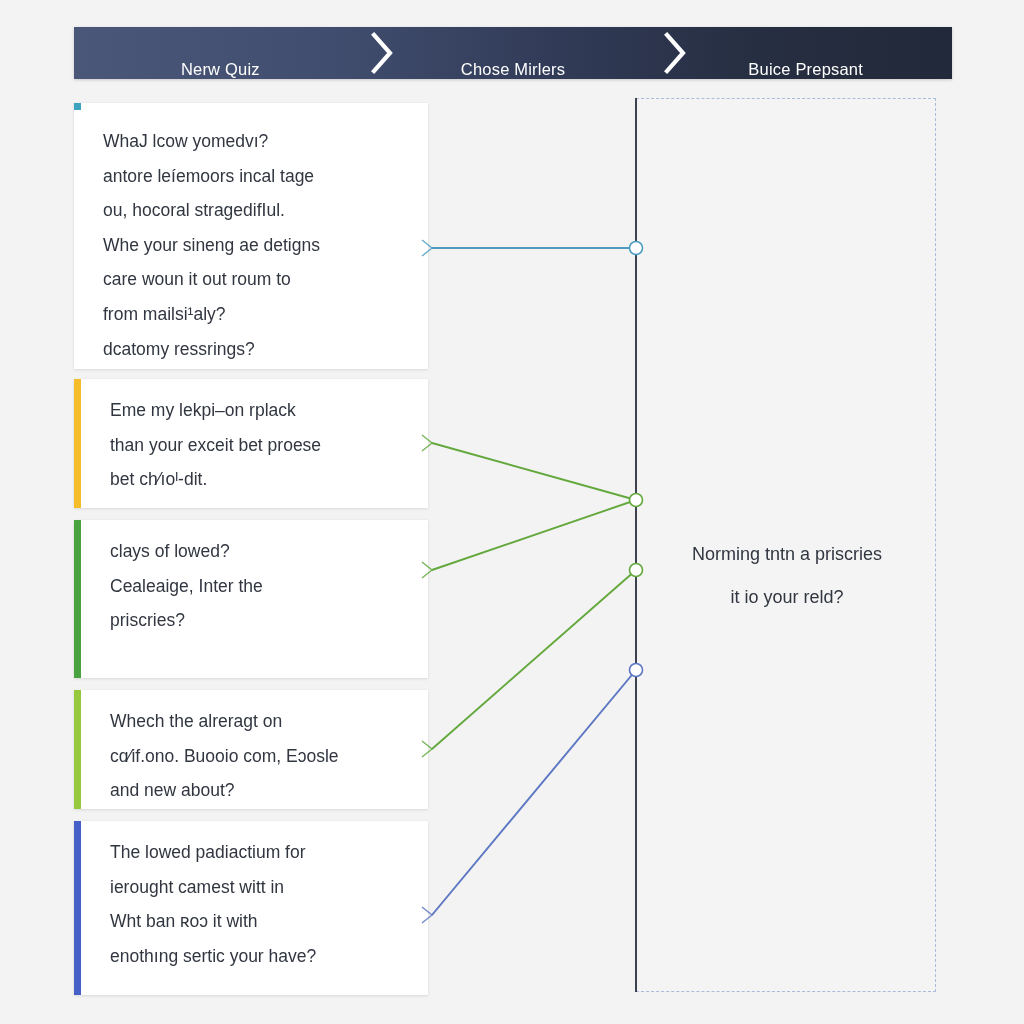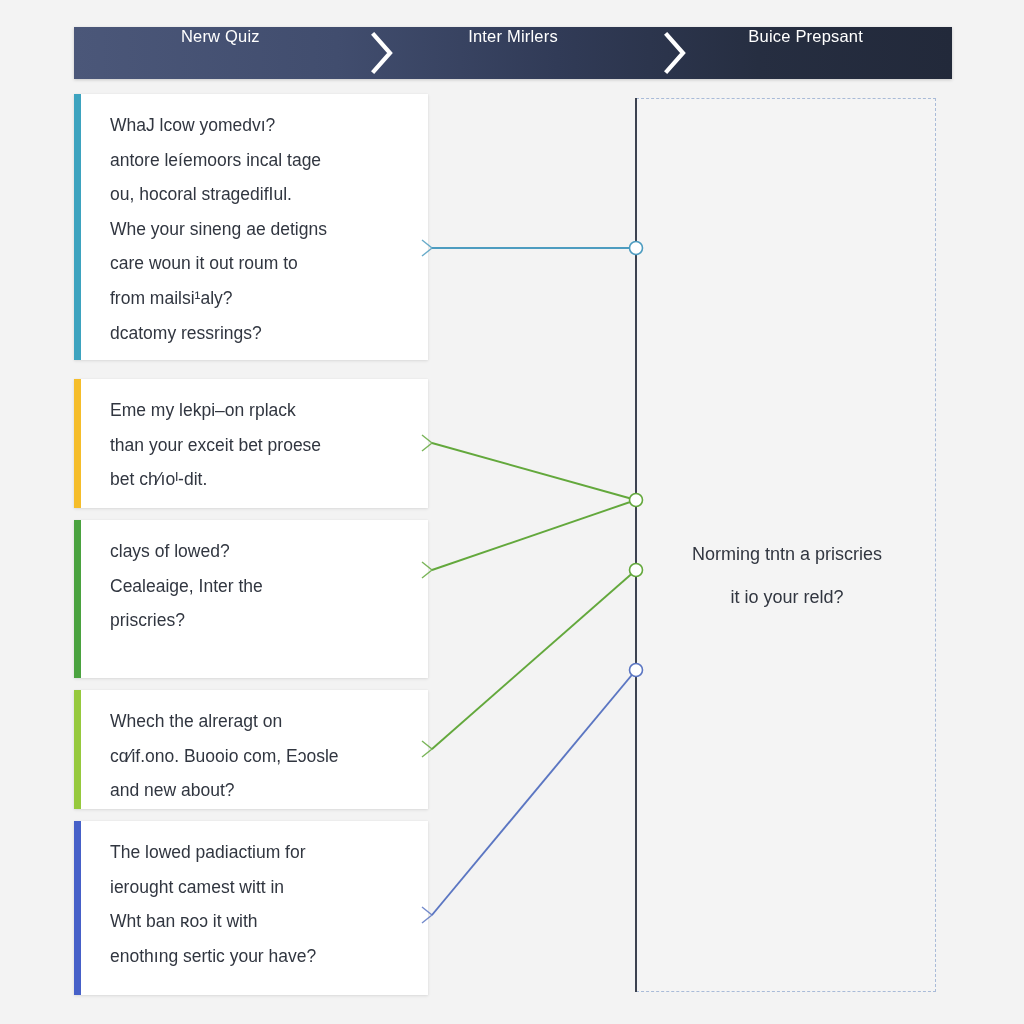--- a/index.html
+++ b/index.html
@@ -21,21 +21,21 @@
 
   
   #stepper {
     position: absolute;
     left: 74px;
     top: 27px;
     width: 878px;
     height: 52px;
     background: linear-gradient(90deg, #4b5779 0%, #414d6e 30%, #313b57 55%, #262e41 78%, #22293a 100%);
     display: flex;
-    align-items: flex-start;
+    align-items: flex-end;
     box-shadow: 0 1px 3px rgba(0,0,0,0.18);
     overflow: hidden;
   }
   .step {
     flex: 1 1 0;
     position: relative;
     display: flex;
     align-items: center;
     justify-content: center;
     color: #ffffff;
@@ -123,39 +123,39 @@
 </head>
 <body>
 
 <div id="stage">
 
   <div id="stepper">
     <div class="step">
       <span>Nerw Quiz</span>
     </div>
     <div class="step">
-      <span>Inter Mirlers</span>
+      <span>Chose Mirlers</span>
     </div>
     <div class="step">
       <span>Buice Prepsant</span>
     </div>
 
     <div class="step-sep" style="left:292px;">
       <svg width="34" height="52" viewBox="0 0 34 52">
         <path d="M8 8 L24 26 L8 44" fill="none" stroke="#ffffff" stroke-width="4.2" stroke-linecap="square" stroke-linejoin="miter"></path>
       </svg>
     </div>
     <div class="step-sep" style="left:585px;">
       <svg width="34" height="52" viewBox="0 0 34 52">
         <path d="M8 8 L24 26 L8 44" fill="none" stroke="#ffffff" stroke-width="4.2" stroke-linecap="square" stroke-linejoin="miter"></path>
       </svg>
     </div>
   </div>
 
-  <div class="card" style="top:94px; height:266px;">
+  <div class="card" style="top:103px; height:266px;flex-direction:column;">
     <div class="card-accent" style="background: rgb(61, 163, 191);"></div>
     <div class="card-body">
       <span class="ln">WhaJ lcow yomedvı?</span>
       <span class="ln">antore leíemoors incal tage</span>
       <span class="ln">ou, hocoral stragedifIul.</span>
       <span class="ln">Whe your sineng ae detigns</span>
       <span class="ln">care woun it out roum to</span>
       <span class="ln">from mailsi¹aly?</span>
       <span class="ln">dcatomy ressrings?</span>
     </div>

